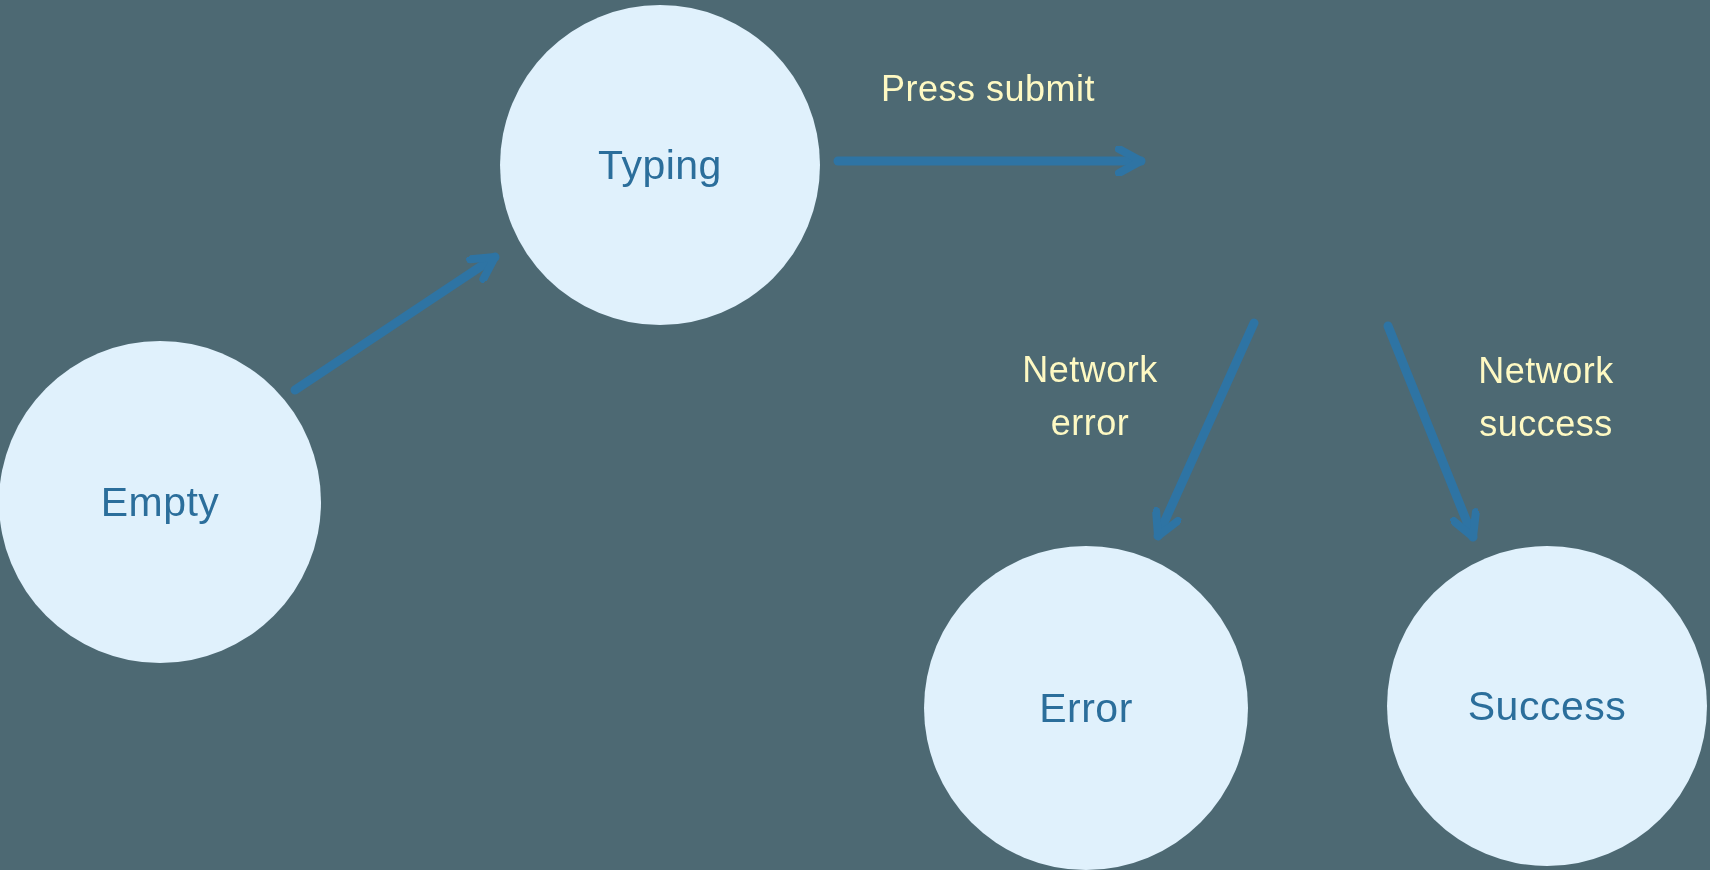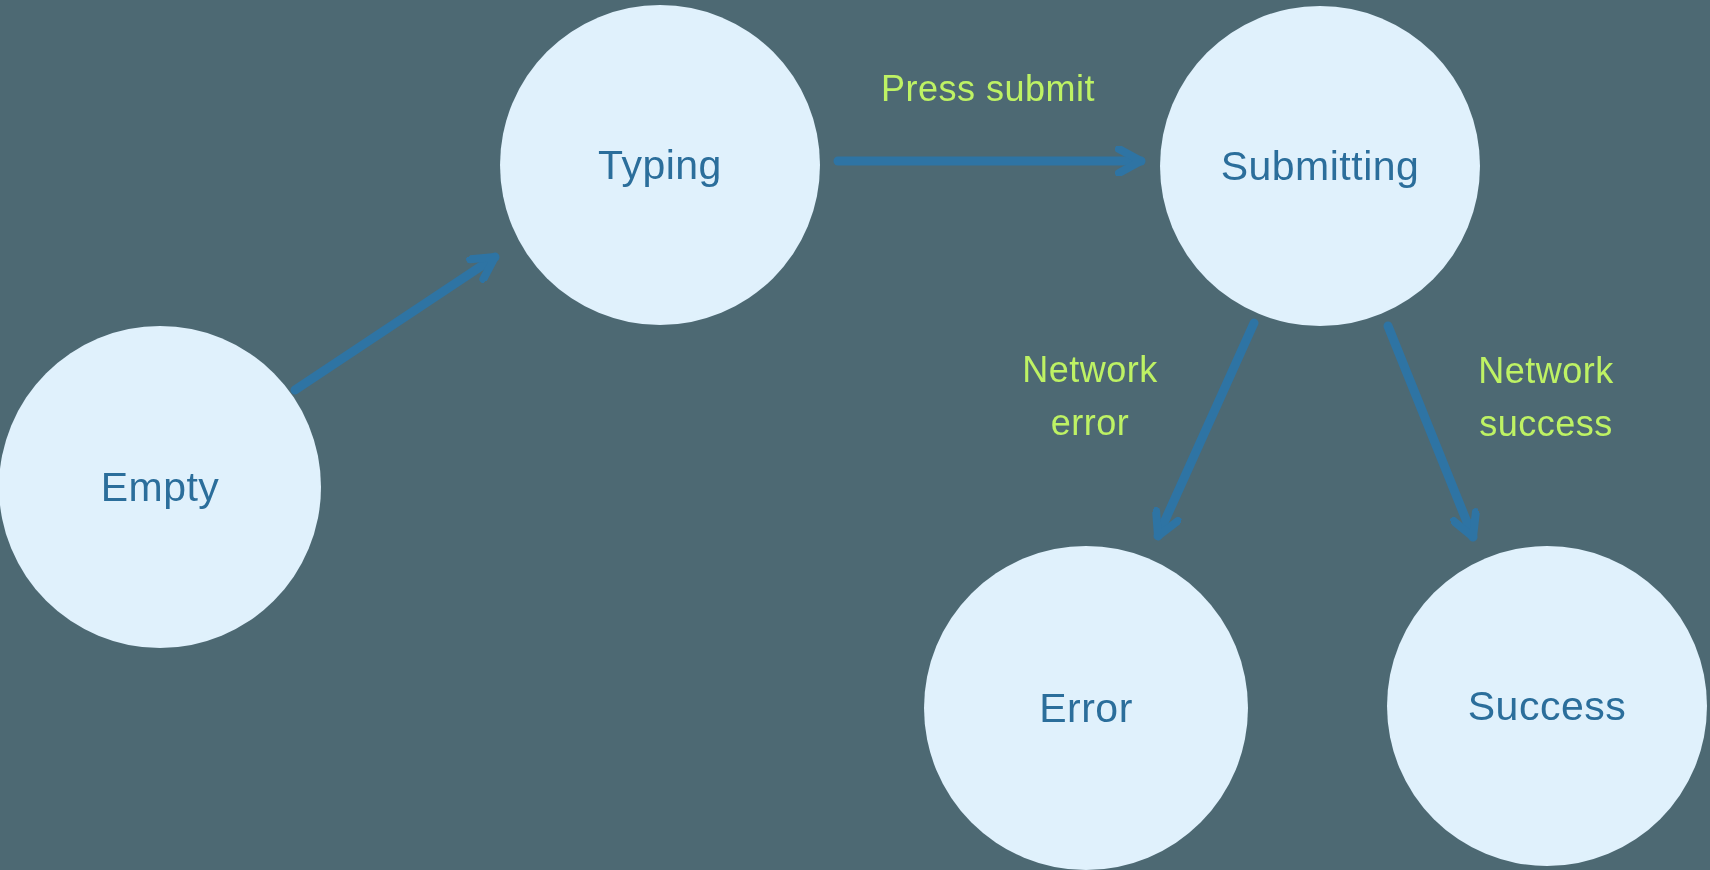--- a/index.html
+++ b/index.html
@@ -30,30 +30,30 @@
     display: flex;
     align-items: center;
     justify-content: center;
   }
   .node-label {
     color: #2B6E9B;
     font-size: 41px;
     letter-spacing: 0.5px;
     white-space: nowrap;
   }
-  .node-empty      { left: -1px;   top: 326px; width: 322px; height: 322px; }
+  .node-empty      { left: -1px;   top: 341px; width: 322px; height: 322px; }
   .node-typing     { left: 500px;  top: 5px;   width: 320px; height: 320px; }
   .node-submitting { left: 1160px; top: 6px;   width: 320px; height: 320px; }
   .node-error      { left: 924px;  top: 546px; width: 324px; height: 324px; }
   .node-success    { left: 1387px; top: 546px; width: 320px; height: 320px; }
   .edge-label {
     position: absolute;
     transform: translate(-50%, -50%);
     text-align: center;
-    color: #bef264;
+    color: #fef9c3;
     font-size: 36px;
     line-height: 53px;
     letter-spacing: 0.5px;
     white-space: nowrap;
   }
   .edge-label span { display: block; }
   .label-start-typing    { left: 328px;  top: 238px; }
   .label-press-submit    { left: 988px;  top: 88px;  }
   .label-network-error   { left: 1090px; top: 396px; }
   .label-network-success { left: 1546px; top: 397px; }
@@ -76,23 +76,20 @@
   </svg>
 
   <div class="node node-empty">
     <span class="node-label">Empty</span>
   </div>
 
   <div class="node node-typing">
     <span class="node-label">Typing</span>
   </div>
 
-  <div class="node node-submitting">
-    <span class="node-label">Submitting</span>
-  </div>
 
   <div class="node node-error">
     <span class="node-label">Error</span>
   </div>
 
   <div class="node node-success">
     <span class="node-label">Success</span>
   </div>
 
 

